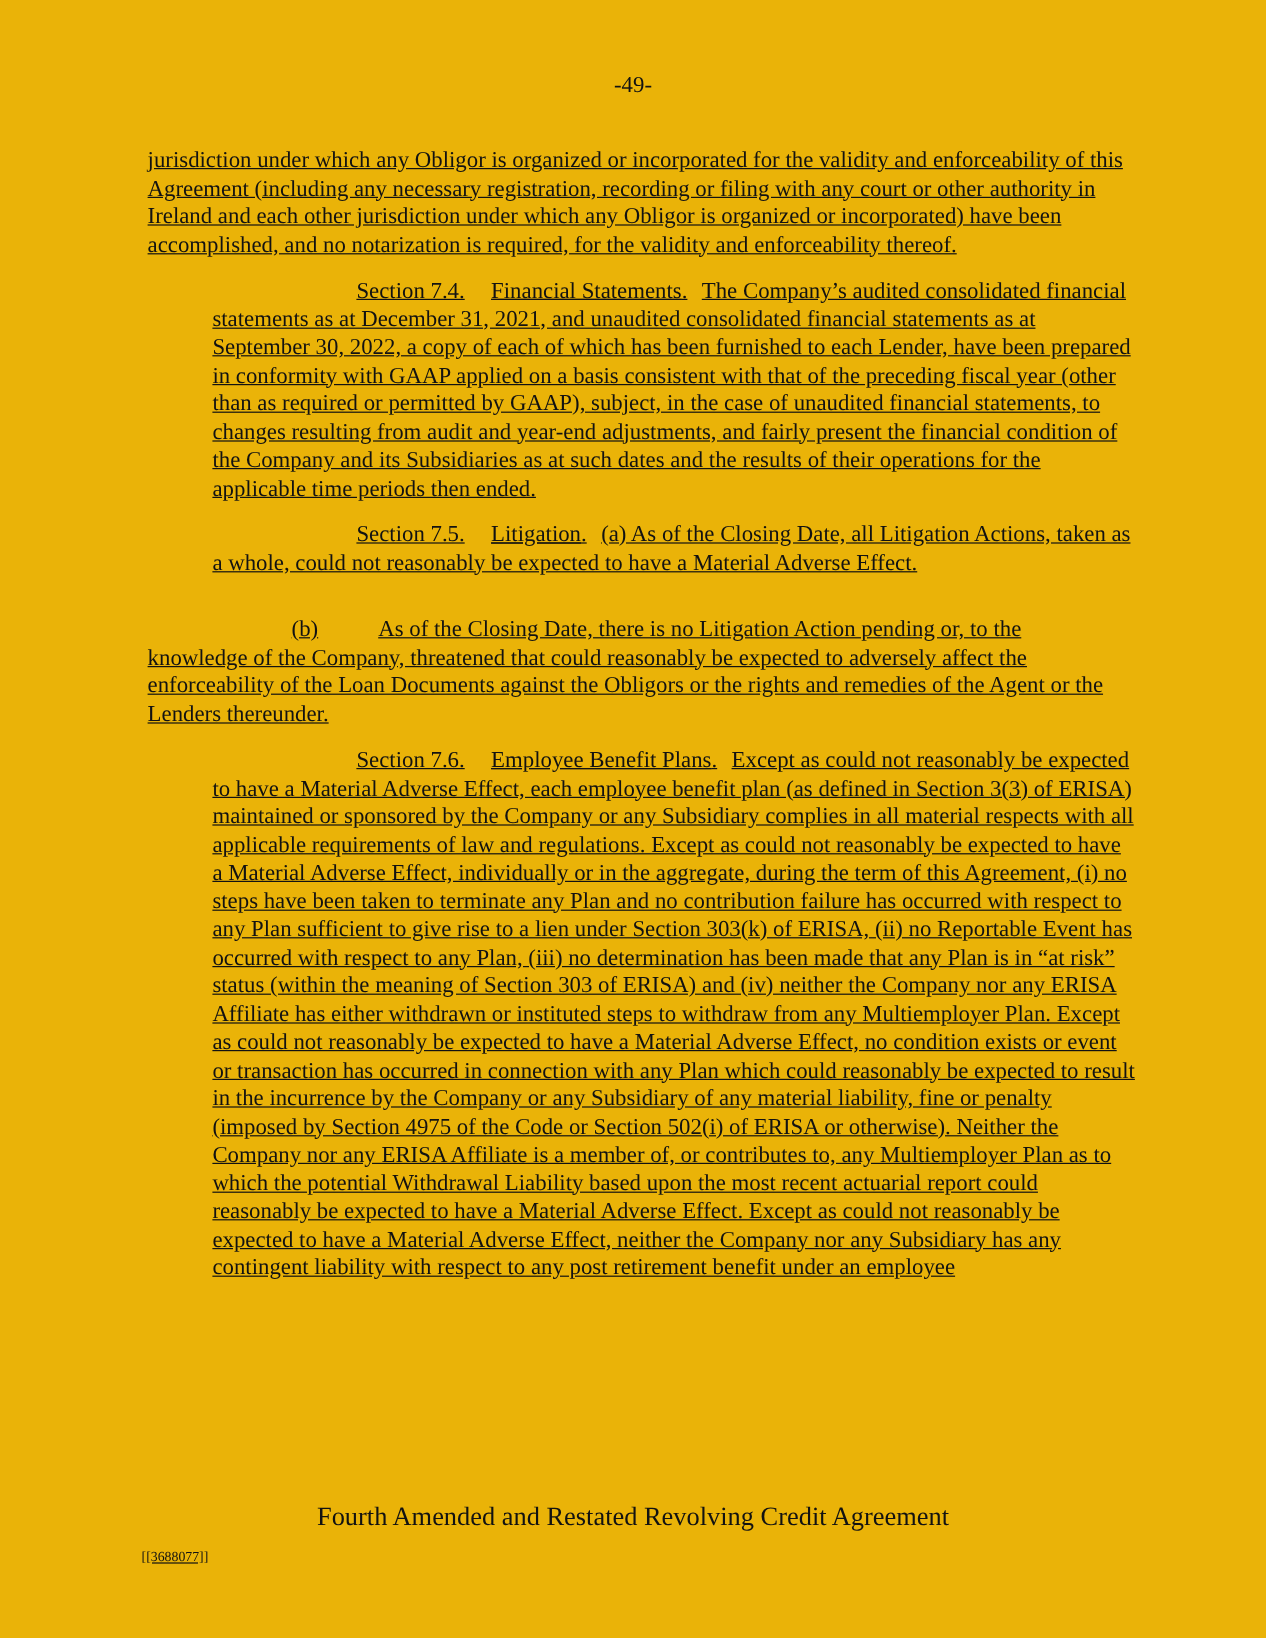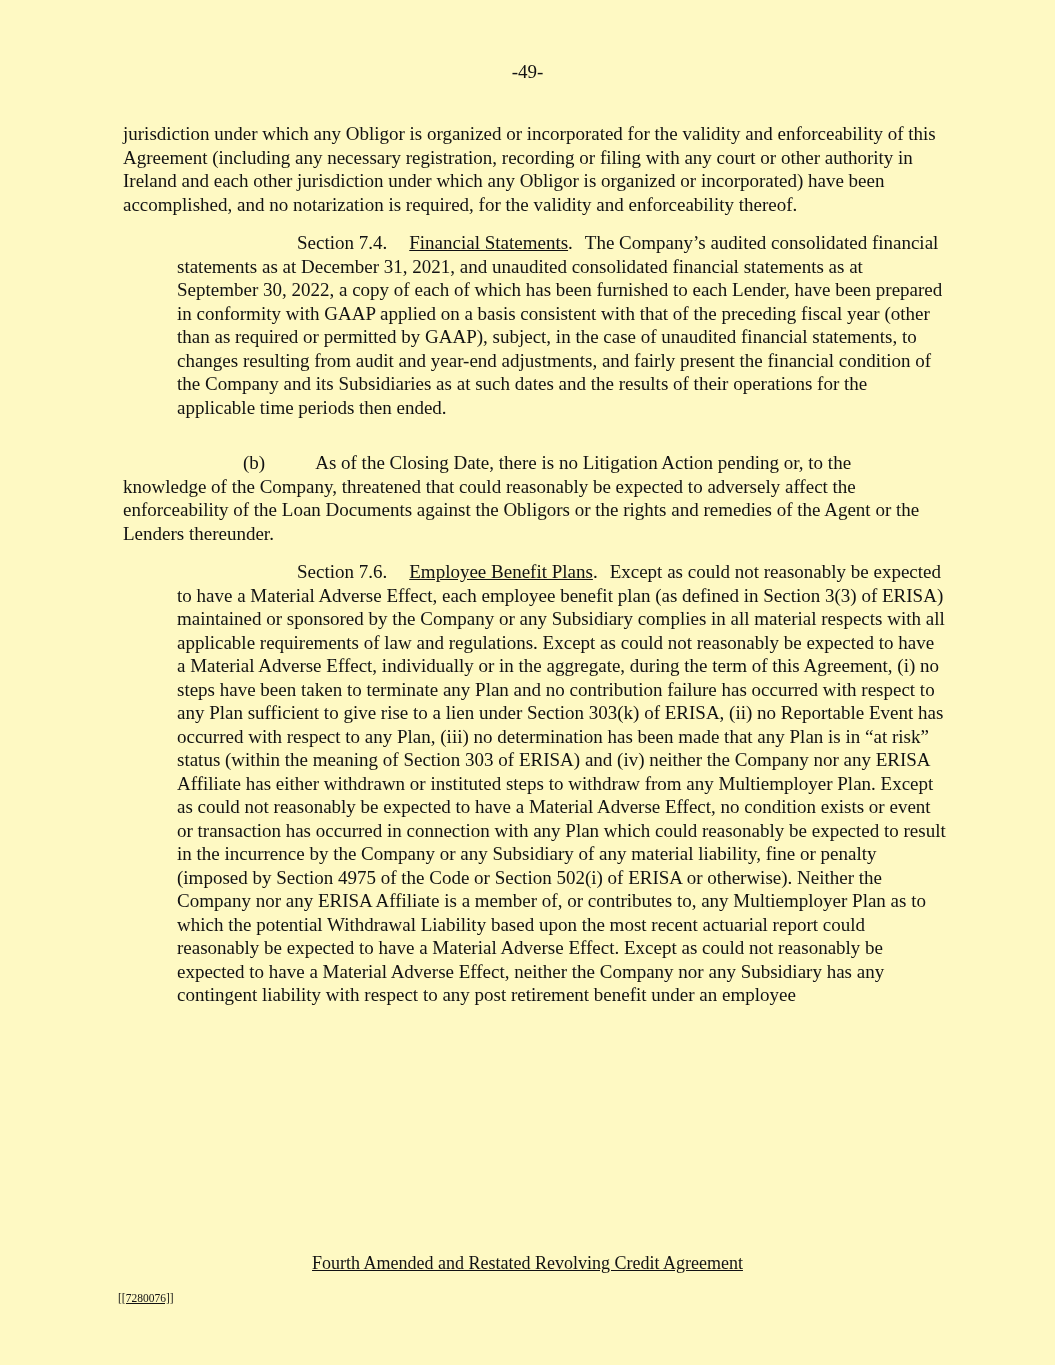--- a/index.html
+++ b/index.html
@@ -4,39 +4,40 @@
 <style>
   html, body {
     margin: 0;
     padding: 0;
     background: #ffffff;
   }
   .page {
     position: relative;
     width: 1055px;
     height: 1365px;
-    background: #fef9c3;
+    background: #eab308;
     color: #121212;
     font-family: "Liberation Serif", "DejaVu Serif", serif;
     font-size: 19px;
     line-height: 23.5px;
     overflow: hidden;
   }
   .page-number {
     position: absolute;
     top: 60px;
     left: 0;
     width: 100%;
     text-align: center;
   }
   .content {
     position: absolute;
     top: 122px;
     left: 123px;
     width: 815px;
+    text-decoration: underline;
   }
   p {
     margin: 0;
     padding: 0;
     text-align: left;
   }
   .body-para {
     width: 815px;
   }
   .section-para {
@@ -64,22 +65,21 @@
   .label-gap {
     display: inline-block;
     width: 50px;
   }
   .footer-title {
     position: absolute;
     top: 1252px;
     left: 0;
     width: 100%;
     text-align: center;
-    font-size: 18px;
-    text-decoration: underline;
+    font-size: 22px;
   }
   .doc-stamp {
     position: absolute;
     top: 1287px;
     left: 118px;
     font-size: 11.5px;
     text-decoration: underline;
   }
 </style>
 </head>
@@ -88,24 +88,25 @@
 <div class="page">
 
   <div class="page-number">-49-</div>
 
   <div class="content">
 
     <p class="body-para">jurisdiction under which any Obligor is organized or incorporated for the validity and enforceability of this Agreement (including any necessary registration, recording or filing with any court or other authority in Ireland and each other jurisdiction under which any Obligor is organized or incorporated) have been accomplished, and no notarization is required, for the validity and enforceability thereof.</p>
 
     <p class="section-para"><span>Section 7.4.</span><span class="tab-gap"></span><span class="underline">Financial Statements</span><span>.</span><span class="sent-gap"></span><span>The Company’s audited consolidated financial statements as at December 31, 2021, and unaudited consolidated financial statements as at September 30, 2022, a copy of each of which has been furnished to each Lender, have been prepared in conformity with GAAP applied on a basis consistent with that of the preceding fiscal year (other than as required or permitted by GAAP), subject, in the case of unaudited financial statements, to changes resulting from audit and year-end adjustments, and fairly present the financial condition of the Company and its Subsidiaries as at such dates and the results of their operations for the applicable time periods then ended.</span></p>
 
+    <p class="section-para"><span>Section 7.5.</span><span class="tab-gap"></span><span class="underline">Litigation</span><span>.</span><span class="sent-gap"></span><span>(a)  As of the Closing Date, all Litigation Actions, taken as a whole, could not reasonably be expected to have a Material Adverse Effect.</span></p>
 
     <p class="para-b"><span>(b)</span><span class="label-gap"></span><span>As of the Closing Date, there is no Litigation Action pending or, to the knowledge of the Company, threatened that could reasonably be expected to adversely affect the enforceability of the Loan Documents against the Obligors or the rights and remedies of the Agent or the Lenders thereunder.</span></p>
 
     <p class="section-para"><span>Section 7.6.</span><span class="tab-gap"></span><span class="underline">Employee Benefit Plans</span><span>.</span><span class="sent-gap"></span><span>Except as could not reasonably be expected to have a Material Adverse Effect, each employee benefit plan (as defined in Section 3(3) of ERISA) maintained or sponsored by the Company or any Subsidiary complies in all material respects with all applicable requirements of law and regulations.  Except as could not reasonably be expected to have a Material Adverse Effect, individually or in the aggregate, during the term of this Agreement, (i) no steps have been taken to terminate any Plan and no contribution failure has occurred with respect to any Plan sufficient to give rise to a lien under Section 303(k) of ERISA, (ii) no Reportable Event has occurred with respect to any Plan, (iii) no determination has been made that any Plan is in “at risk” status (within the meaning of Section 303 of ERISA) and (iv) neither the Company nor any ERISA Affiliate has either withdrawn or instituted steps to withdraw from any Multiemployer Plan.  Except as could not reasonably be expected to have a Material Adverse Effect, no condition exists or event or transaction has occurred in connection with any Plan which could reasonably be expected to result in the incurrence by the Company or any Subsidiary of any material liability, fine or penalty (imposed by Section 4975 of the Code or Section 502(i) of ERISA or otherwise).  Neither the Company nor any ERISA Affiliate is a member of, or contributes to, any Multiemployer Plan as to which the potential Withdrawal Liability based upon the most recent actuarial report could reasonably be expected to have a Material Adverse Effect.  Except as could not reasonably be expected to have a Material Adverse Effect, neither the Company nor any Subsidiary has any contingent liability with respect to any post retirement benefit under an employee</span></p>
 
   </div>
 
   <div class="footer-title">Fourth Amended and Restated Revolving Credit Agreement</div>
 
-  <div class="doc-stamp">[[7280076]]</div>
+  <div class="doc-stamp">[[3688077]]</div>
 
 </div>
 
 </body></html>

